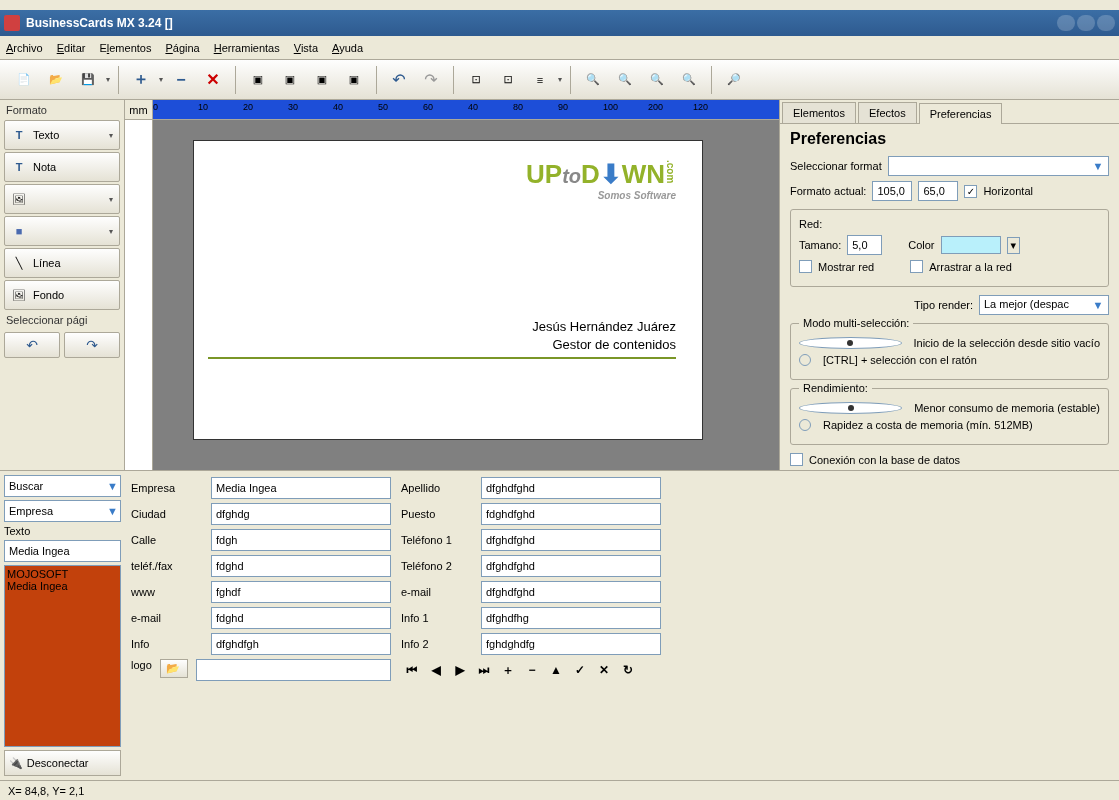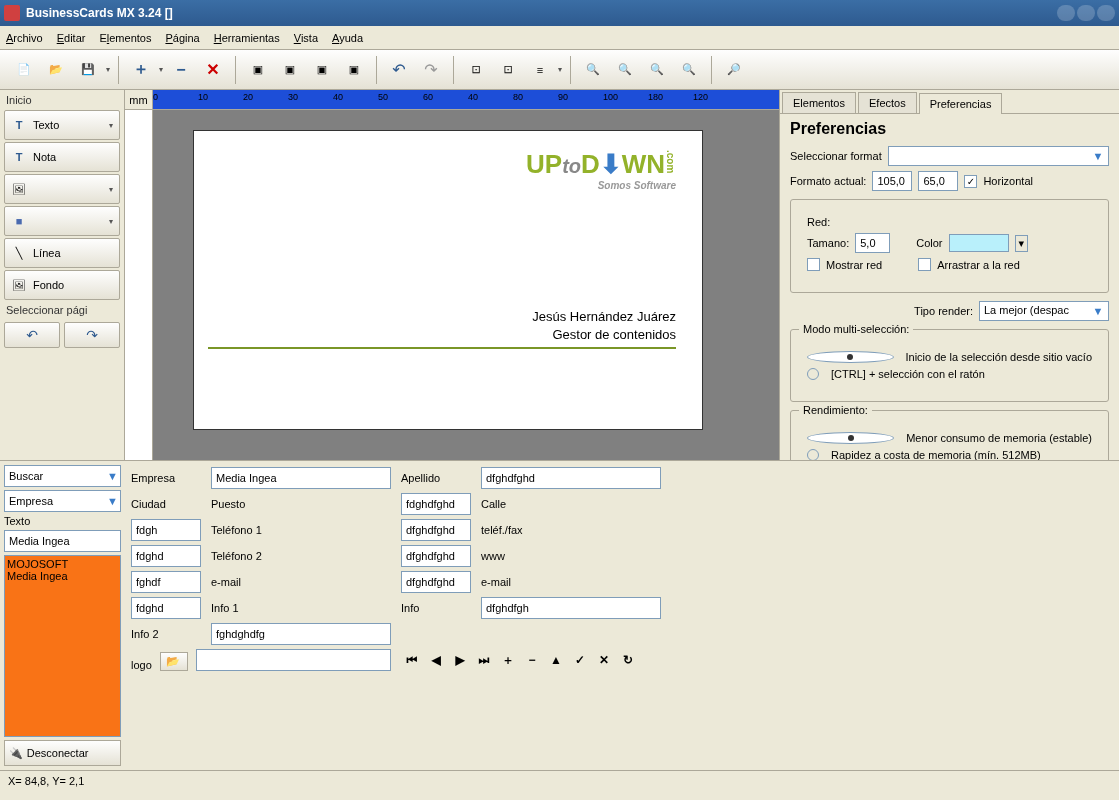--- a/index.html
+++ b/index.html
@@ -1,17 +1,17 @@
 <!DOCTYPE html>
 <html><head>
 <meta charset="utf-8">
 <style>
 * { margin: 0; padding: 0; box-sizing: border-box; font-family: Tahoma, Arial, sans-serif; font-size: 11px; }
 body { width: 1119px; height: 800px; background: #ece9d8; overflow: hidden; }
-.titlebar { height: 26px; background: linear-gradient(#3b6ea5,#2e5a8f); display: flex; align-items: center; padding: 0 4px; color: #fff; }
+.titlebar { height: 26px; background: linear-gradient(#3b6ea5,#2e5a8f); display: flex; align-items: center; padding: 0 4px; color: #fff; margin-top: 10px; }
 .titlebar .icon { width: 16px; height: 16px; margin-right: 6px; background: #d04040; border-radius: 2px; }
 .titlebar .title { font-weight: bold; font-size: 12px; flex: 1; }
 .titlebar .winbtns { display: flex; gap: 2px; }
 .titlebar .winbtn { width: 18px; height: 16px; background: rgba(255,255,255,0.2); border-radius: 8px; cursor: pointer; }
 .menubar { height: 24px; background: #ece9d8; display: flex; align-items: center; padding: 0 6px; gap: 14px; border-bottom: 1px solid #aca899; }
 .menubar span { cursor: pointer; }
 .menubar span u { text-decoration: underline; }
 .toolbar { height: 40px; background: linear-gradient(#fefefe,#e5e2d5); display: flex; align-items: center; padding: 0 8px; border-bottom: 1px solid #aca899; }
 .tb-btn { width: 28px; height: 28px; margin: 0 2px; display: inline-flex; align-items: center; justify-content: center; cursor: pointer; border: 1px solid transparent; border-radius: 2px; }
 .tb-sep { width: 1px; height: 28px; background: #aca899; margin: 0 6px; }
@@ -42,34 +42,34 @@
 .tab { padding: 4px 10px; border: 1px solid #aca899; border-bottom: none; background: #e5e2d5; margin-right: 2px; cursor: pointer; }
 .tab.active { background: #ece9d8; font-weight: normal; position: relative; top: 1px; }
 .panel-body { border-top: 1px solid #aca899; padding: 6px 10px; flex:1; overflow:auto; }
 .panel-body h3 { font-size: 16px; font-weight: bold; margin-bottom: 8px; }
 .prow { display: flex; align-items: center; margin: 5px 0; gap: 6px; }
 .prow label { white-space: nowrap; }
 .sel { flex:1; background: #fff; border: 1px solid #7f9db9; height: 20px; position: relative; }
 .sel .arr { position: absolute; right: 2px; top: 1px; width: 16px; height: 16px; display:flex; align-items:center; justify-content:center; color:#3a7cc8; }
 .inp { background: #fff; border: 1px solid #7f9db9; height: 20px; padding: 0 4px; width: 40px; }
 .cb { width: 13px; height: 13px; border: 1px solid #7f9db9; background: #fff; display:inline-flex; align-items:center; justify-content:center; font-size:10px; }
-.groupbox { border: 1px solid #aca899; border-radius: 3px; padding: 16px; margin: 8px 0; position: relative; }
+.groupbox { border: 1px solid #aca899; border-radius: 3px; padding: 8px; margin: 8px 0; position: relative; }
 .groupbox .legend { position: absolute; top: -7px; left: 8px; background: #ece9d8; padding: 0 4px; }
 .radio { width: 12px; height: 12px; border: 1px solid #7f9db9; border-radius: 50%; display: inline-flex; align-items:center; justify-content:center; margin-right: 6px; }
 .radio.sel::after { content:''; width:6px; height:6px; background:#333; border-radius:50%; }
 .bottom { display: flex; height: 310px; border-top: 1px solid #aca899; background: #ece9d8; }
 .bleft { width: 125px; padding: 4px; display:flex; flex-direction:column; gap:3px; }
 .combo { background: #fff; border: 1px solid #7f9db9; height: 22px; display:flex; align-items:center; padding:0 4px; position:relative; }
 .combo .arr { position:absolute; right: 2px; color:#3a7cc8; }
-.listbox { background:#f97316; border:1px solid #7f9db9; flex:1; padding:2px; overflow:auto; }
+.listbox { background:#c2410c; border:1px solid #7f9db9; flex:1; padding:2px; overflow:auto; }
 .bconn { height: 26px; background: linear-gradient(#fefefe,#e5e2d5); border:1px solid #aca899; display:flex; align-items:center; padding:0 4px; cursor:pointer; }
 .bmid { flex: 1; padding: 6px; display: grid; grid-template-columns: 70px 180px 70px 180px; gap: 4px 10px; align-content: start; }
 .bmid label { display:flex; align-items:center; }
 .bmid input { background:#fff; border:1px solid #7f9db9; height:22px; padding:0 4px; }
-.logo-row { grid-column: 1 / 3; display:flex; align-items:flex-end; gap:8px; }
+.logo-row { grid-column: 1 / 3; display:flex; align-items:flex-start; gap:8px; }
 .nav-row { grid-column: 3 / 5; display:flex; align-items:center; gap:2px; justify-content: flex-start; }
 .nav-row .nb { width: 22px; height: 22px; display:inline-flex; align-items:center; justify-content:center; cursor:pointer; border:1px solid transparent; font-size: 12px; font-weight:bold; }
 .statusbar { height: 20px; background:#ece9d8; border-top:1px solid #aca899; display:flex; align-items:center; padding:0 8px; }
 .color-sw { width: 60px; height: 18px; background: #b9f0fb; border:1px solid #7f9db9; }
 </style>
 </head>
 <body>
 
 <div class="titlebar">
   <div class="icon"></div>
@@ -118,21 +118,21 @@
   <div class="tb-btn">🔍</div>
   <div class="tb-btn">🔍</div>
   <div class="tb-btn">🔍</div>
   <div class="tb-btn">🔍</div>
   <div class="tb-sep"></div>
   <div class="tb-btn">🔎</div>
 </div>
 
 <div class="main">
   <div class="sidebar">
-    <div class="side-hdr">Inicio</div>
+    <div class="side-hdr">Formato</div>
     <div class="side-btn">
         <span class="sic" style="color:#2e5a8f;font-weight:bold;">T</span>
         <span>Texto</span>
         <span class="dd">▾</span>
       </div>
     <div class="side-btn">
         <span class="sic" style="color:#2e5a8f;font-weight:bold;">T</span>
         <span>Nota</span>
       </div>
     <div class="side-btn">
@@ -166,21 +166,21 @@
           <span style="left: 45px;">10</span>
           <span style="left: 90px;">20</span>
           <span style="left: 135px;">30</span>
           <span style="left: 180px;">40</span>
           <span style="left: 225px;">50</span>
           <span style="left: 270px;">60</span>
           <span style="left: 315px;">40</span>
           <span style="left: 360px;">80</span>
           <span style="left: 405px;">90</span>
           <span style="left: 450px;">100</span>
-          <span style="left: 495px;">180</span>
+          <span style="left: 495px;">200</span>
           <span style="left: 540px;">120</span>
         </div>
     </div>
     <div class="canvas-body">
       <div class="ruler-v"></div>
       <div class="card-stage">
         <div class="card">
           <div class="logo-area">
             <span style="color:#93b22a;font-size:26px;">UP</span><span style="color:#888;font-size:20px;font-style:italic;">to</span><span style="color:#93b22a;font-size:26px;">D</span><span style="color:#3a7cc8;font-size:26px;">⬇</span><span style="color:#93b22a;font-size:26px;">WN</span><span style="color:#93b22a;font-size:10px;writing-mode:vertical-rl;">.com</span>
             <div style="color:#999;font-size:10px;font-style:italic;text-align:right;">Somos Software</div>
@@ -285,37 +285,39 @@
         <span style="margin-right:4px;color:#3a9a3a;">🔌</span>
         <span>Desconectar</span>
       </div>
   </div>
   <div class="bmid" id="bmid">
       <label>Empresa</label>
       <input value="Media Ingea" style="">
       <label>Apellido</label>
       <input value="dfghdfghd" style="">
       <label>Ciudad</label>
+      <input value="dfghdg" style="">
       <label>Puesto</label>
       <input value="fdghdfghd" style="">
       <label>Calle</label>
       <input value="fdgh" style="">
       <label>Teléfono 1</label>
       <input value="dfghdfghd" style="">
       <label>teléf./fax</label>
       <input value="fdghd" style="">
       <label>Teléfono 2</label>
       <input value="dfghdfghd" style="">
       <label>www</label>
       <input value="fghdf" style="">
       <label>e-mail</label>
       <input value="dfghdfghd" style="">
       <label>e-mail</label>
       <input value="fdghd" style="">
       <label>Info 1</label>
+      <input value="dfghdfhg" style="">
       <label>Info</label>
       <input value="dfghdfgh" style="">
       <label>Info 2</label>
       <input value="fghdghdfg" style="">
       <div class="logo-row">
         <label>logo</label>
         <span style="border:1px solid #aca899;padding:2px 6px;background:linear-gradient(#fefefe,#e5e2d5);">📂</span>
         <input style="flex: 1 1 0%; background: rgb(255, 255, 255); border: 1px solid rgb(127, 157, 185); height: 22px;">
       </div>
       <div class="nav-row">

